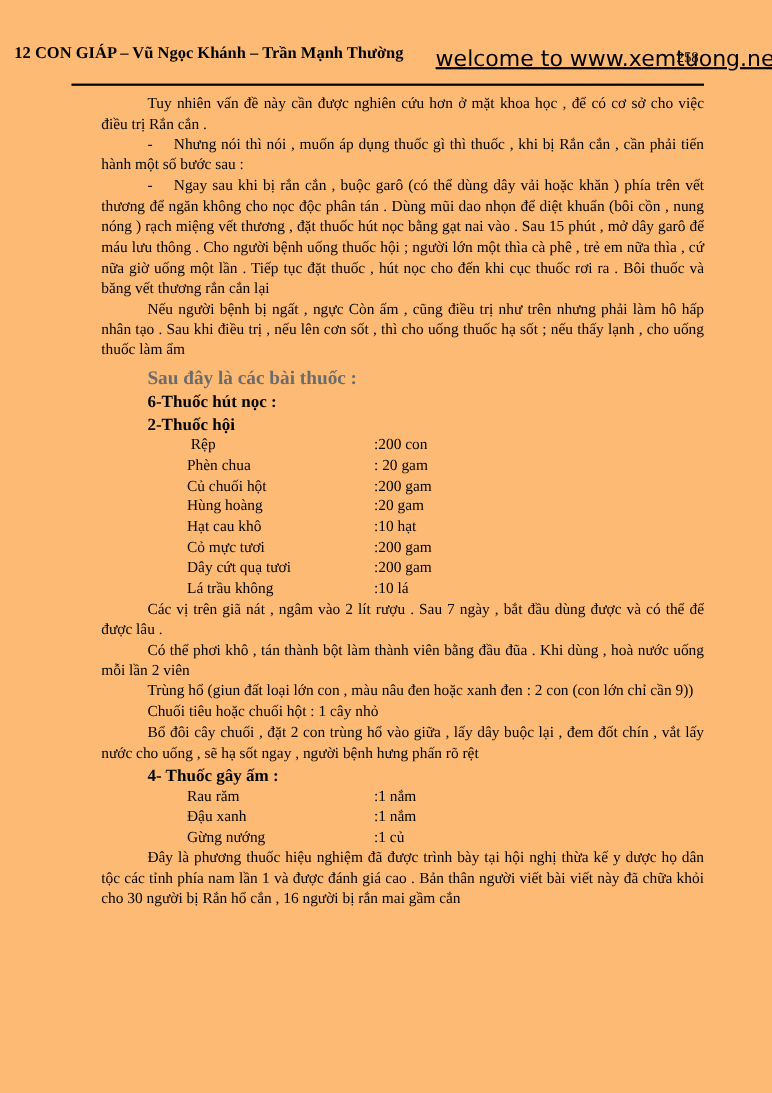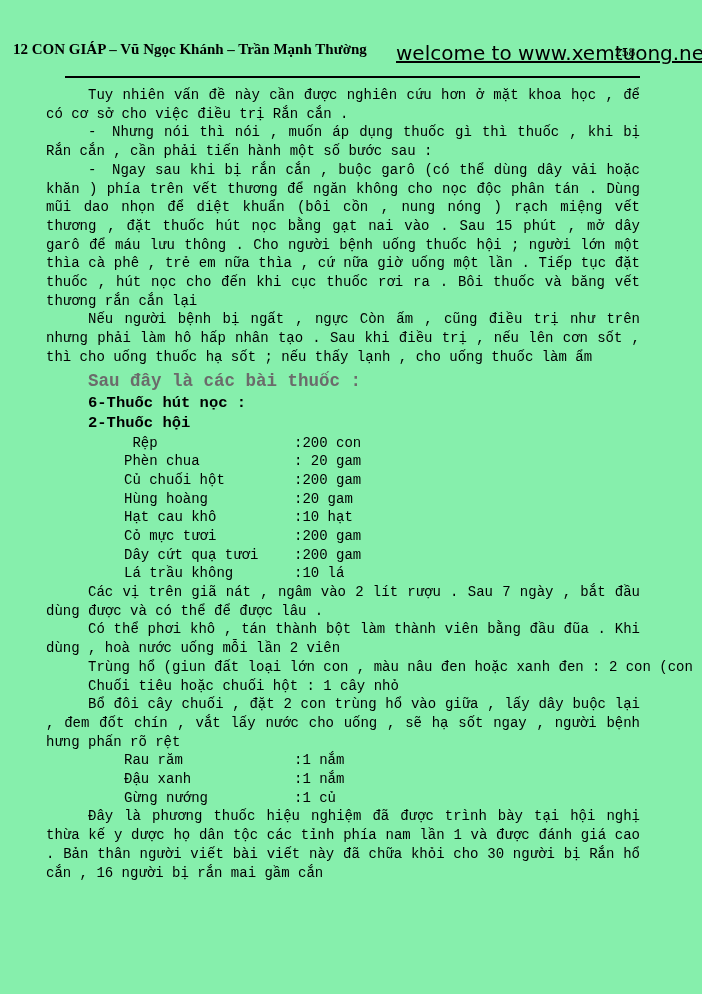--- a/index.html
+++ b/index.html
@@ -1,37 +1,37 @@
 <!DOCTYPE html>
 <html><head>
 <meta charset="utf-8">
 <style>
   html, body { margin: 0; padding: 0; background: #ffffff; }
   .page {
     position: relative;
     width: 702px;
     height: 994px;
-    background: #86efac;
+    background: #fdba74;
     color: #000000;
     font-family: "Liberation Serif", "DejaVu Serif", serif;
     overflow: hidden;
   }
   .header { position: relative; height: 76px; }
   .header-title {
     position: absolute; left: 13px; top: 41px;
     font-weight: bold; font-size: 15px; white-space: nowrap;
   }
   .header-link {
     position: absolute; left: 396px; top: 41px;
     font-family: "DejaVu Sans", "Liberation Sans", sans-serif;
     font-size: 20px; text-decoration: underline; color: #000000; white-space: nowrap;
   }
   .page-number { position: absolute; left: 615px; top: 44px; font-size: 13.5px; }
   .rule { margin: 0 62px 0 65px; border-top: 2px solid #000000; height: 0; }
-  .content { padding: 8px 62px 0 46px; font-size: 14px; line-height: 18.7px; font-family: Liberation Mono, monospace; }
+  .content { padding: 8px 62px 0 92px; font-size: 14px; line-height: 18.7px; }
   .para { margin: 0; text-align: justify; text-indent: 42px; }
   .para-nowrap { margin: 0; text-indent: 42px; white-space: nowrap; }
   .dash-para { margin: 0; text-align: justify; text-indent: 42px; }
   .dash { display: inline-block; width: 24px; text-indent: 0; }
   .gray-heading {
     margin: 3px 0 1px 42px;
     color: #6b6b6b; font-weight: bold; font-size: 17.5px; line-height: 23px;
   }
   .sub-heading { margin: 1px 0 0 42px; font-weight: bold; font-size: 15.5px; line-height: 19.5px; }
   .ing-list { margin: 0; }
@@ -75,24 +75,25 @@
       <div class="ing-row"><span class="ing-name">Hùng hoàng</span><span class="ing-qty">:20 gam</span></div>
       <div class="ing-row"><span class="ing-name">Hạt cau khô</span><span class="ing-qty">:10 hạt</span></div>
       <div class="ing-row"><span class="ing-name">Cỏ mực tươi</span><span class="ing-qty">:200 gam</span></div>
       <div class="ing-row"><span class="ing-name">Dây cứt quạ tươi</span><span class="ing-qty">:200 gam</span></div>
       <div class="ing-row"><span class="ing-name">Lá trầu không</span><span class="ing-qty">:10 lá</span></div>
     </div>
 
     <p class="para">Các vị trên giã nát , ngâm vào 2 lít rượu . Sau 7 ngày , bắt đầu dùng được và có thể để được lâu .</p>
     <p class="para">Có thể phơi khô , tán thành bột làm thành viên bằng đầu đũa . Khi dùng , hoà nước uống mỗi lần 2 viên</p>
 
-    <p class="para-nowrap">Trùng hổ (giun đất loại lớn con , màu nâu đen hoặc xanh đen : 2 con (con lớn chỉ cần 1))</p>
+    <p class="para-nowrap">Trùng hổ (giun đất loại lớn con , màu nâu đen hoặc xanh đen : 2 con (con lớn chỉ cần 9))</p>
     <p class="para">Chuối tiêu hoặc chuối hột : 1 cây nhỏ</p>
     <p class="para">Bổ đôi cây chuối , đặt 2 con trùng hổ vào giữa , lấy dây buộc lại , đem đốt chín , vắt lấy nước cho uống , sẽ hạ sốt ngay , người bệnh hưng phấn rõ rệt</p>
 
+    <h3 class="sub-heading">4- Thuốc gây ấm :</h3>
 
     <div class="ing-list">
       <div class="ing-row"><span class="ing-name">Rau răm</span><span class="ing-qty">:1 nắm</span></div>
       <div class="ing-row"><span class="ing-name">Đậu xanh</span><span class="ing-qty">:1 nắm</span></div>
       <div class="ing-row"><span class="ing-name">Gừng nướng</span><span class="ing-qty">:1 củ</span></div>
     </div>
 
     <p class="para">Đây là phương thuốc hiệu nghiệm đã được trình bày tại hội nghị thừa kế y dược họ dân tộc các tỉnh phía nam lần 1 và được đánh giá cao . Bản thân người viết bài viết này đã chữa khỏi cho 30 người bị Rắn hổ cắn , 16 người bị rắn mai gầm cắn</p>
 
   </div>

